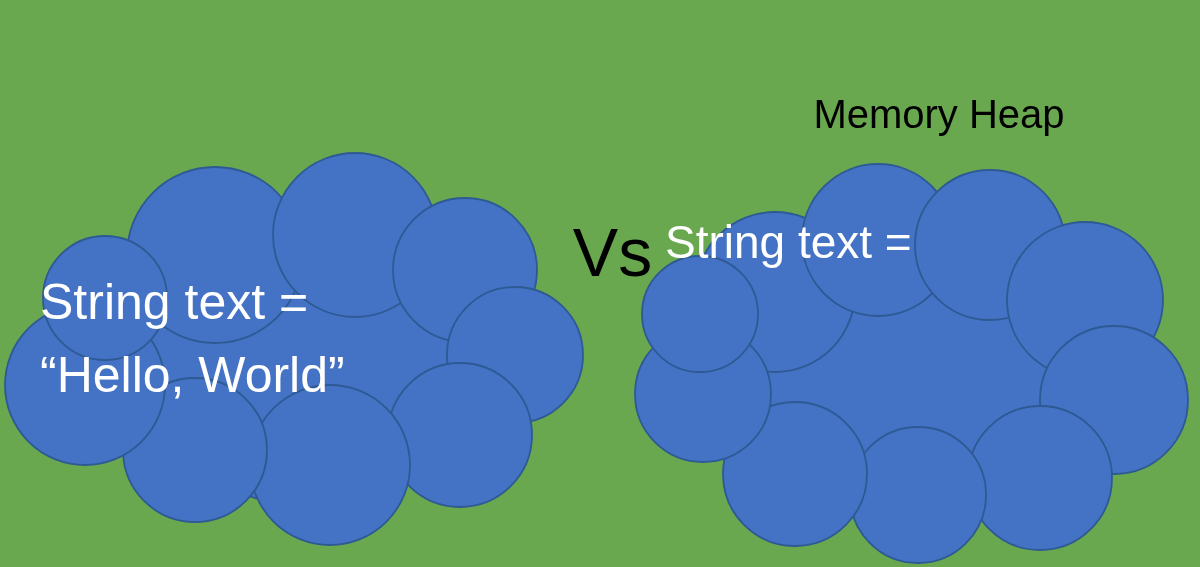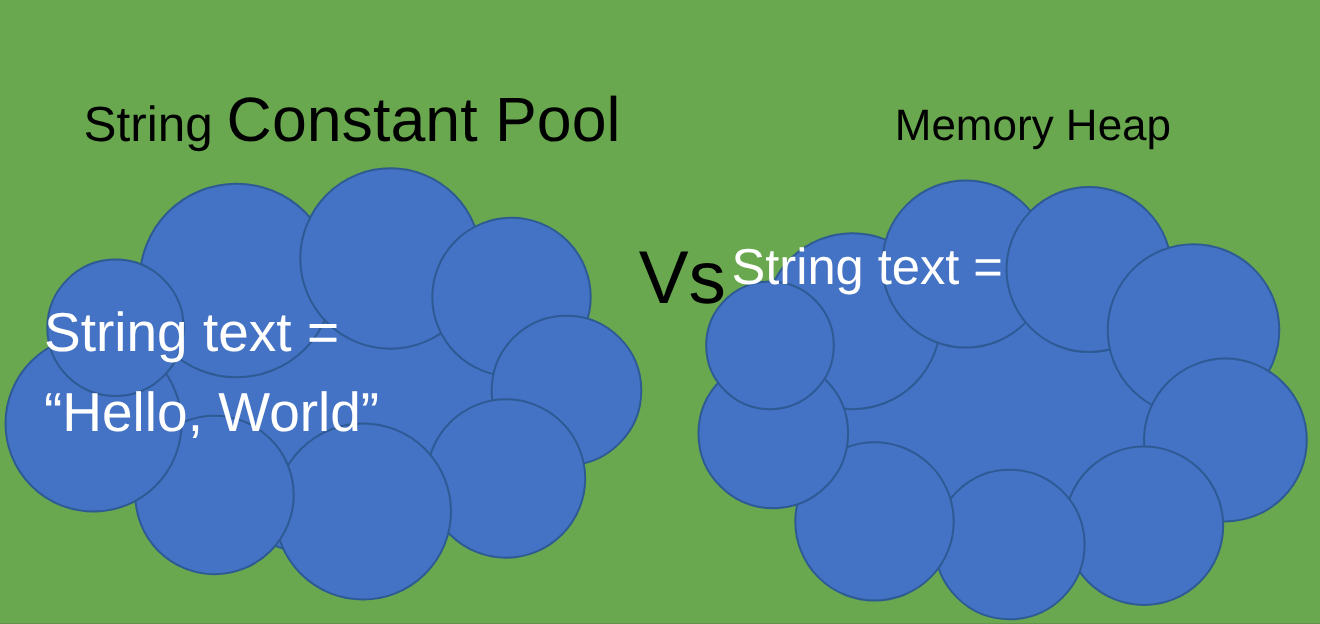--- a/index.html
+++ b/index.html
@@ -41,21 +41,21 @@
   }
   .title-left{ left:15px; top:78px; width:610px; }
   .title-left .t-small{ font-size:45px; }
   .title-left .t-large{ font-size:57px; }
   .title-right{ left:729px; top:92px; width:420px; font-size:40px; }
   .vs-label{
     position:absolute;
     left:565px; top:213px; width:95px;
     font-size:68px;
     color:var(--title-text);
-    text-align:right;
+    text-align:center;
     font-weight:400;
   }
   .cloud-text{
     position:absolute;
     color:var(--cloud-text);
     text-align:left;
     white-space:nowrap;
   }
   .cloud-text-left{
     left:40px; top:266px; width:515px;
@@ -92,23 +92,20 @@
       <circle class="bump" cx="1085" cy="300" r="78"></circle>
       <circle class="bump" cx="1114" cy="400" r="74"></circle>
       <circle class="bump" cx="1040" cy="478" r="72"></circle>
       <circle class="bump" cx="918" cy="495" r="68"></circle>
       <circle class="bump" cx="795" cy="474" r="72"></circle>
       <circle class="bump" cx="703" cy="394" r="68"></circle>
       <circle class="bump" cx="700" cy="314" r="58"></circle>
     </g>
   </svg>
 
-  <div class="heading title-left">
-    <span class="t-small">String </span><span class="t-large">Constant Pool</span>
-  </div>
 
   <div class="heading title-right">Memory Heap</div>
 
   <div class="vs-label">Vs</div>
 
   <div class="cloud-text cloud-text-left">
     <div>String text =</div>
     <div>“Hello, World”</div>
   </div>
 

